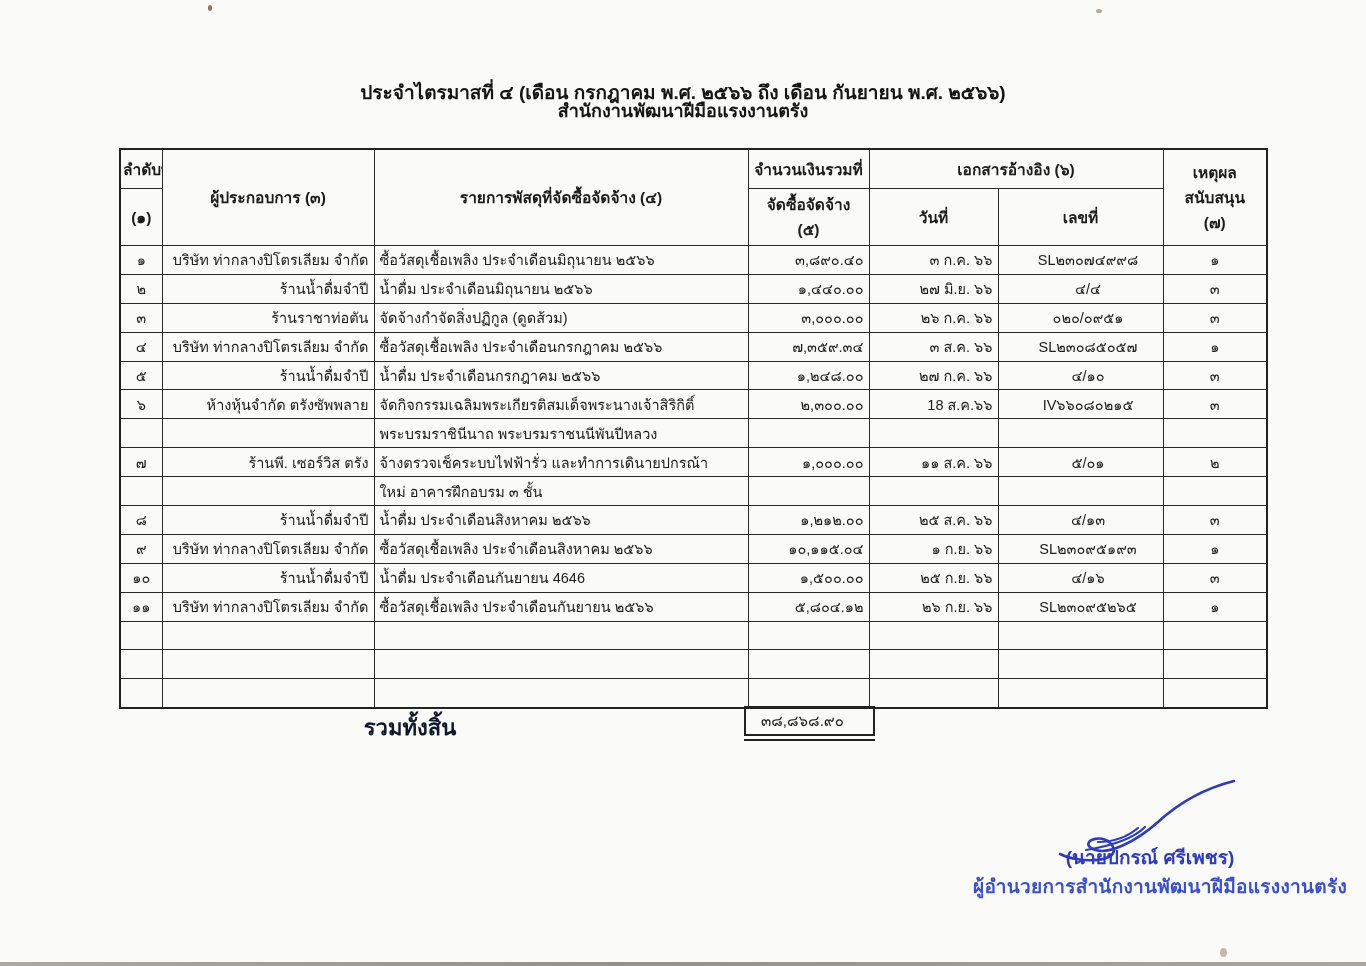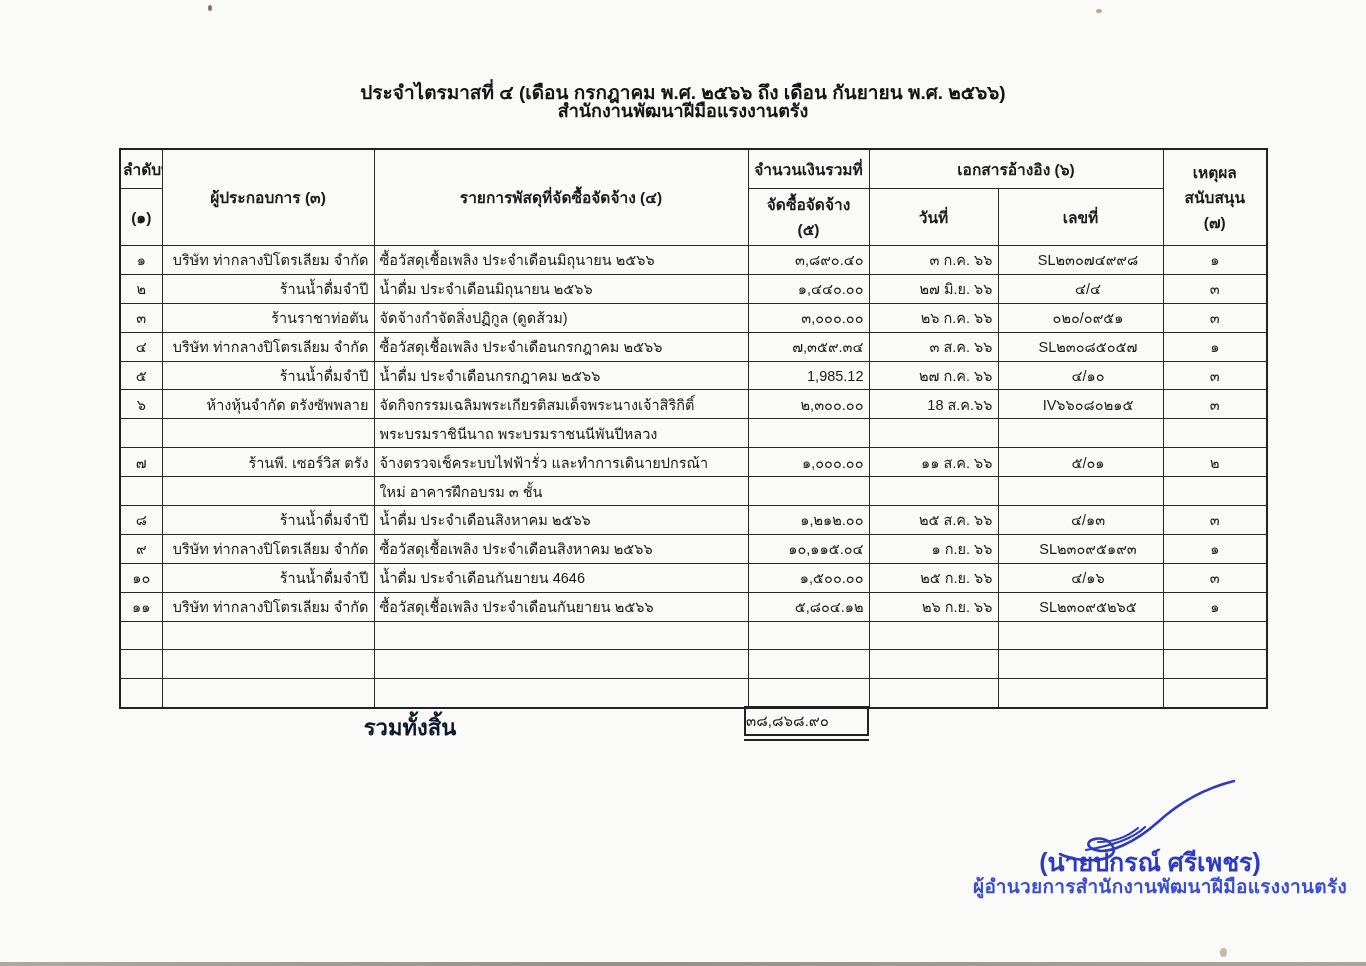--- a/index.html
+++ b/index.html
@@ -51,31 +51,31 @@
   .proc-table tbody td.col-date   { text-align: right; }
   .proc-table tbody td.col-doc_no { text-align: center; padding-left: 20px; }
   .proc-table tbody td.col-reason { text-align: center; }
   .total-label {
     position: absolute; left: 330px; top: 710px; width: 160px;
     text-align: center; font-weight: bold; font-size: 22px; color: #0f172a;
   }
   .total-box {
     position: absolute; left: 744px; top: 706px; width: 113px; height: 26px;
     border: 2px solid #222;
-    display: flex; align-items: center; justify-content: flex-start;
-    padding-right: 8px; font-size: 15px; color: #1b1b1b;
+    display: flex; align-items: center; justify-content: center;
+    padding-right: 14px; font-size: 15px; color: #1b1b1b;
   }
   .total-box::after {
     content: ""; position: absolute; left: -2px; right: -2px; bottom: -7px;
     border-top: 2.5px solid #222;
   }
   .sig-scribble { position: absolute; left: 1046px; top: 778px; }
   .sig-name {
     position: absolute; left: 1020px; top: 842px; width: 260px;
-    text-align: center; color: #2d3bc2; font-weight: bold; font-size: 25px;
+    text-align: center; color: #2d3bc2; font-weight: bold; font-size: 19px;
   }
   .sig-position {
     position: absolute; left: 950px; top: 871px; width: 420px;
     text-align: center; color: #3a4ed0; font-weight: bold; font-size: 19px;
     letter-spacing: 0.3px;
   }
   .scan-edge-bottom {
     position: absolute; left: 0; right: 0; bottom: 0; height: 4px;
     background: linear-gradient(to right, #8f8f86, #6e6e65 45%, #8b8b82);
     opacity: .75;
@@ -160,21 +160,21 @@
           <td class="col-item">ซื้อวัสดุเชื้อเพลิง ประจำเดือนกรกฎาคม ๒๕๖๖</td>
           <td class="col-amount">๗,๓๕๙.๓๔</td>
           <td class="col-date">๓ ส.ค. ๖๖</td>
           <td class="col-doc_no">SL๒๓๐๘๕๐๕๗</td>
           <td class="col-reason">๑</td>
         </tr>
         <tr>
           <td class="col-no">๕</td>
           <td class="col-vendor">ร้านน้ำดื่มจำปี</td>
           <td class="col-item">น้ำดื่ม ประจำเดือนกรกฎาคม ๒๕๖๖</td>
-          <td class="col-amount">1,985.12</td>
+          <td class="col-amount">๑,๒๔๘.๐๐</td>
           <td class="col-date">๒๗ ก.ค. ๖๖</td>
           <td class="col-doc_no">๔/๑๐</td>
           <td class="col-reason">๓</td>
         </tr>
         <tr>
           <td class="col-no">๖</td>
           <td class="col-vendor">ห้างหุ้นจำกัด ตรังซัพพลาย</td>
           <td class="col-item">จัดกิจกรรมเฉลิมพระเกียรติสมเด็จพระนางเจ้าสิริกิติ์</td>
           <td class="col-amount">๒,๓๐๐.๐๐</td>
           <td class="col-date">18 ส.ค.๖๖</td>

